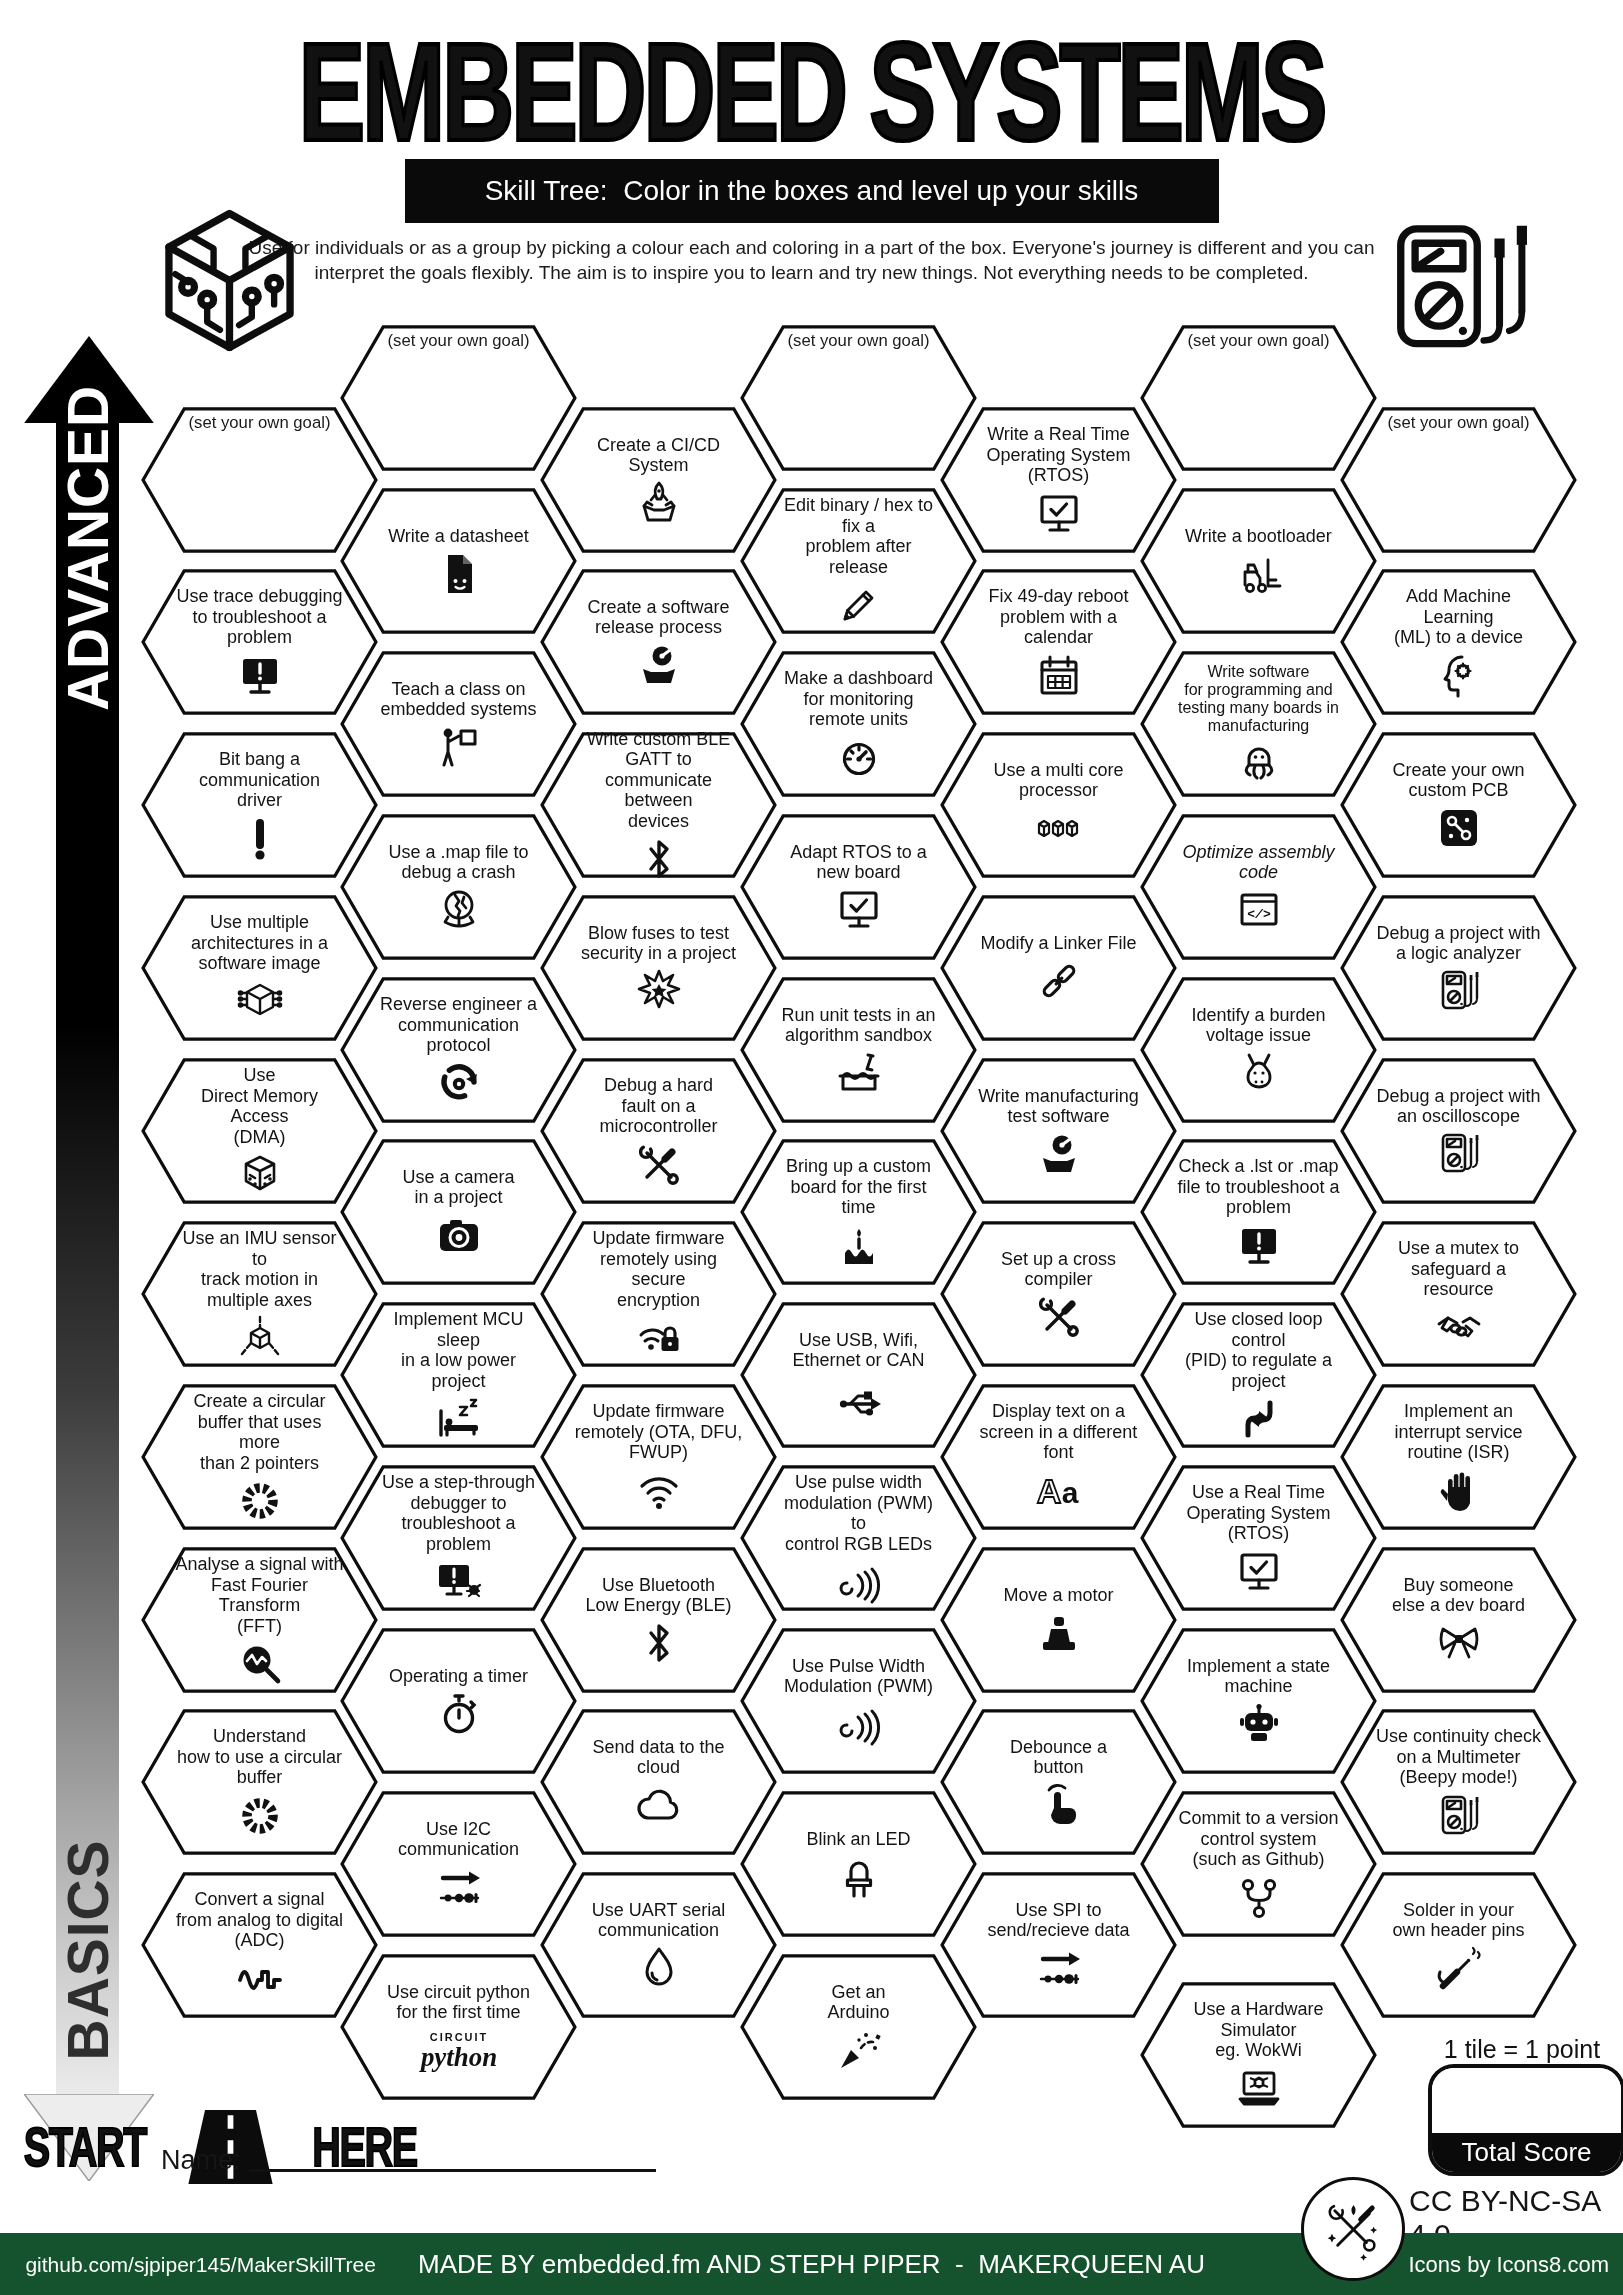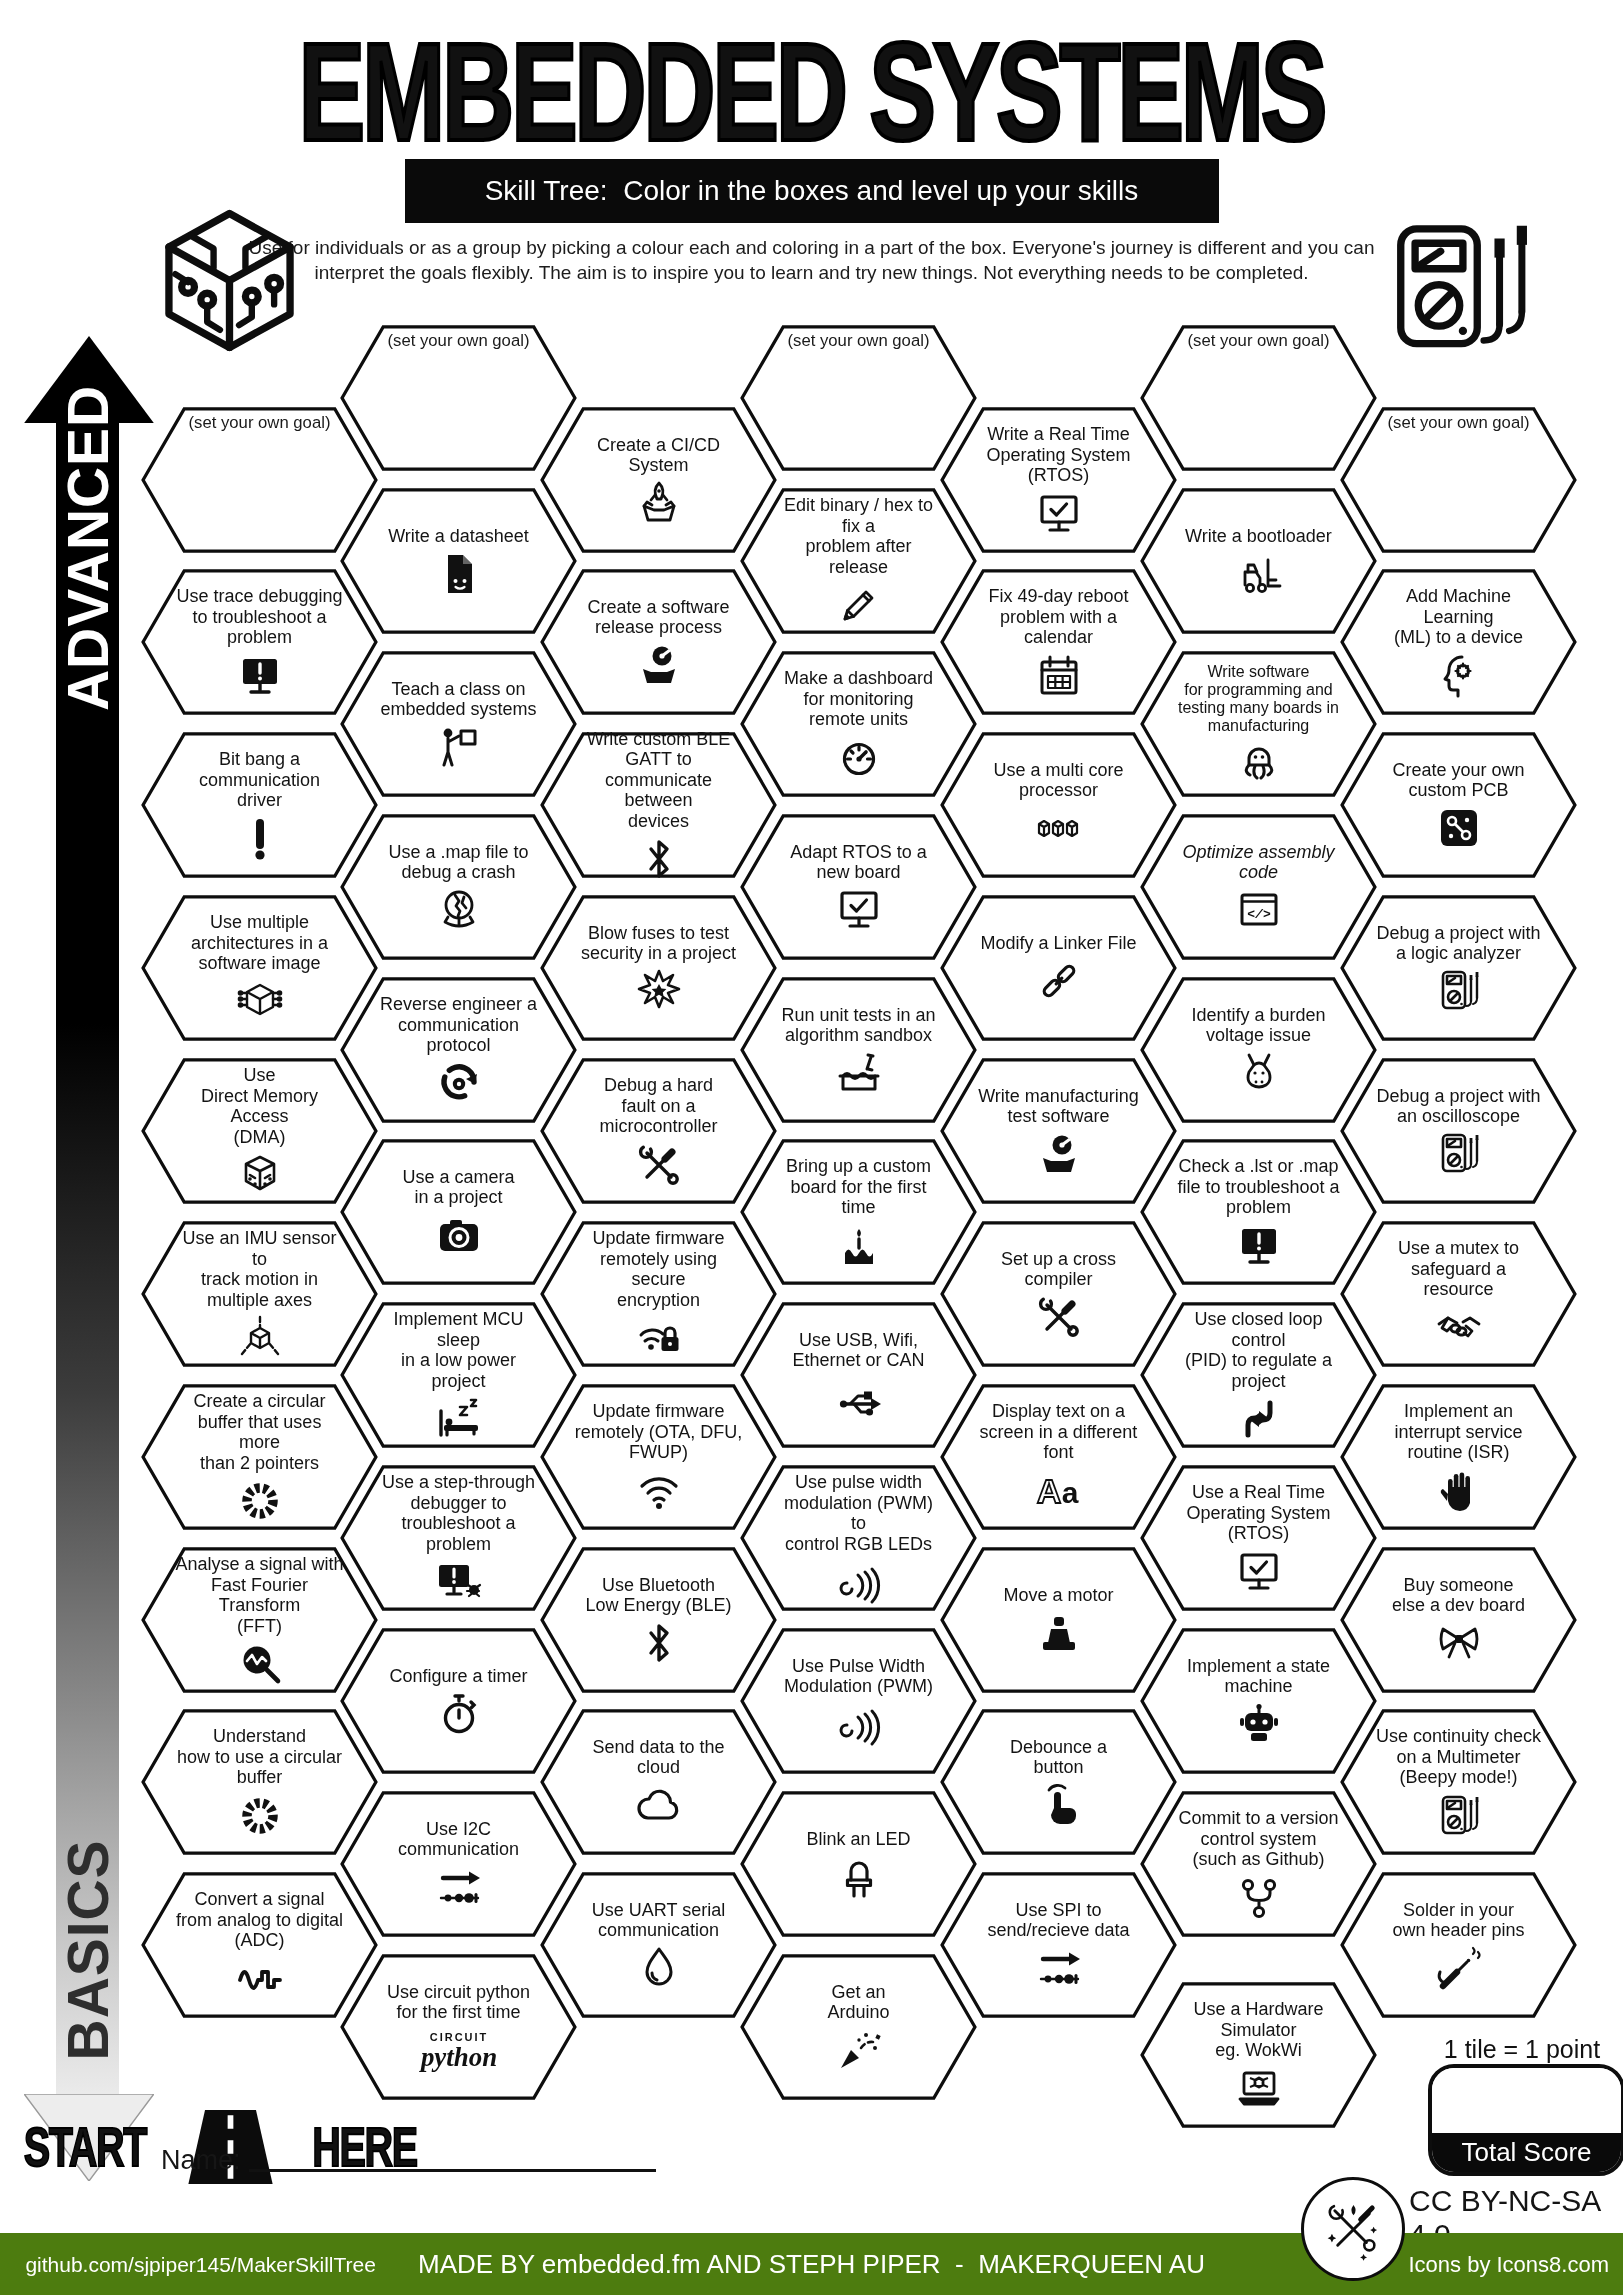--- a/index.html
+++ b/index.html
@@ -53,21 +53,21 @@
   .score-box{position:absolute;left:1428px;top:2064px;width:189px;height:104px;border:4.2px solid #0d0d0d;
              border-radius:26px;background:#fff;overflow:hidden;display:flex;flex-direction:column;}
   .score-box .blank{flex:1;background:#fff;}
   .score-box .bar{height:39px;background:#0a0a0a;display:flex;align-items:center;justify-content:center;}
   .score-box .bar span{color:#fff;font-size:26px;}
 
   .cc-badge{position:absolute;left:1301px;top:2177px;width:98px;height:98px;border-radius:50%;
             background:#fff;border:3.7px solid #0d0d0d;z-index:5;display:flex;align-items:center;justify-content:center;}
   .cc-text{position:absolute;left:1409px;top:2184px;width:213px;font-size:30px;color:#141414;}
 
-  .footer{position:absolute;left:0;top:2233px;width:1623px;height:63px;background:#4d7c0f;z-index:3;}
+  .footer{position:absolute;left:0;top:2233px;width:1623px;height:63px;background:#14532d;z-index:3;}
   .footer .fl{position:absolute;left:25.4px;top:0;height:100%;display:flex;align-items:center;
               color:#fff;font-size:21px;}
   .footer .fc{position:absolute;left:50%;transform:translateX(-50%);top:0;height:100%;display:flex;
               align-items:center;color:#fff;font-size:26px;white-space:pre;}
   .footer .fr{position:absolute;right:14px;top:0;height:100%;display:flex;align-items:center;
               color:#fff;font-size:22px;}
 
   .brand-logo{position:absolute;}
 </style>
 </head>
@@ -698,21 +698,21 @@
         <svg class="ic" viewBox="0 0 104 104" width="48" height="48">
           <use href="#i-monitor-bug"></use>
         </svg>
       </div>
     </div>
     <div class="hex" aria-label="Configure a timer" style="left: 340px; top: 1628px;">
       <svg viewBox="0 0 512 316" class="shape">
         <polygon points="93,4 419,4 508,158 419,312 93,312 4,158" fill="#ffffff" stroke="#0d0d0d" stroke-width="7"></polygon>
       </svg>
       <div class="content">
-        <div class="lbl">Configure a timer</div>
+        <div class="lbl">Operating a timer</div>
         <svg class="ic" viewBox="0 0 104 104" width="48" height="48">
           <use href="#i-stopwatch"></use>
         </svg>
       </div>
     </div>
     <div class="hex" aria-label="Use I2C communication" style="left: 340px; top: 1791px;">
       <svg viewBox="0 0 512 316" class="shape">
         <polygon points="93,4 419,4 508,158 419,312 93,312 4,158" fill="#ffffff" stroke="#0d0d0d" stroke-width="7"></polygon>
       </svg>
       <div class="content">

